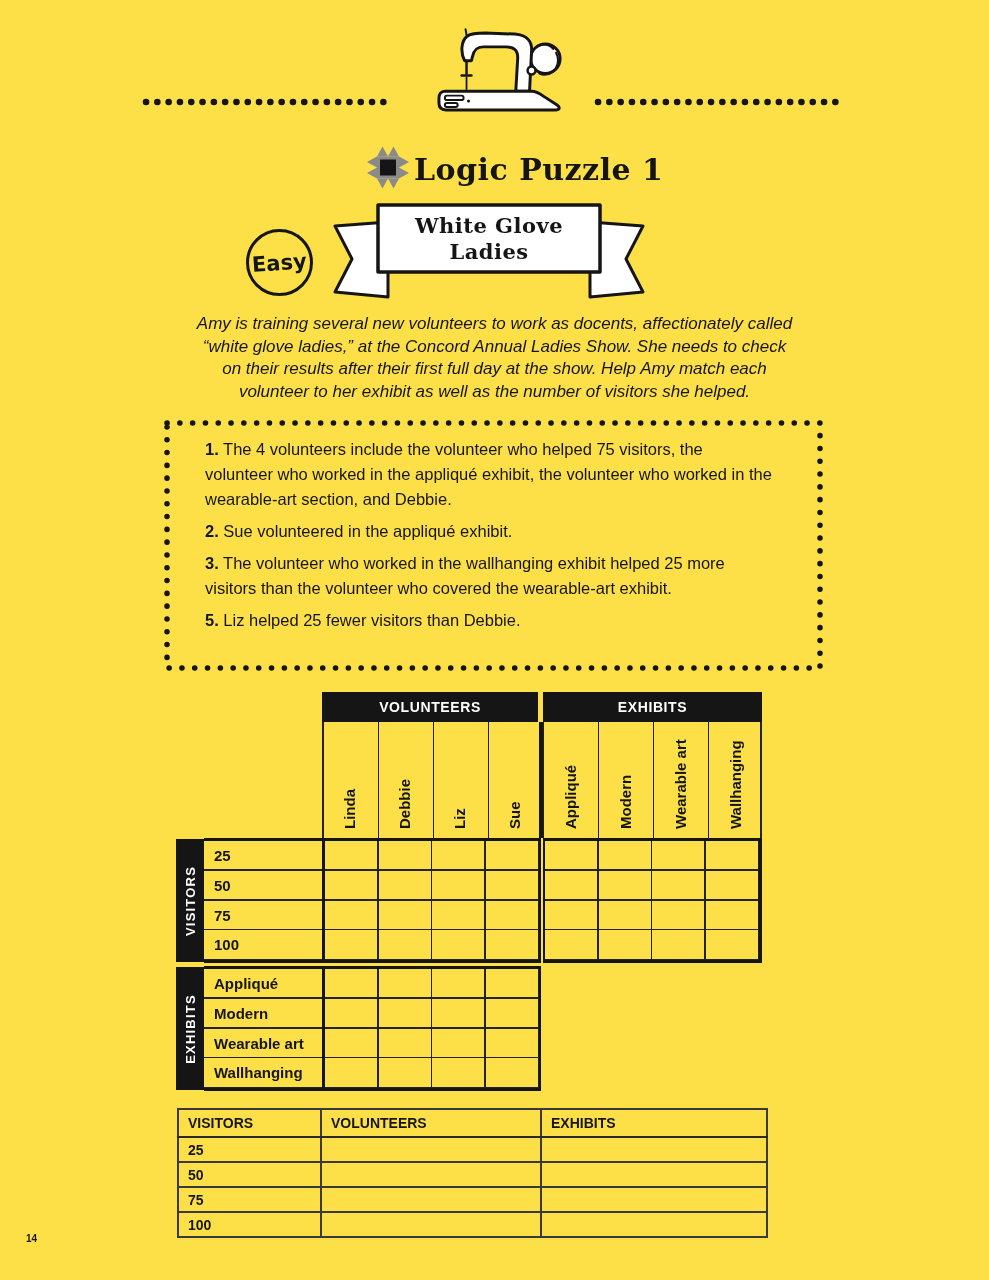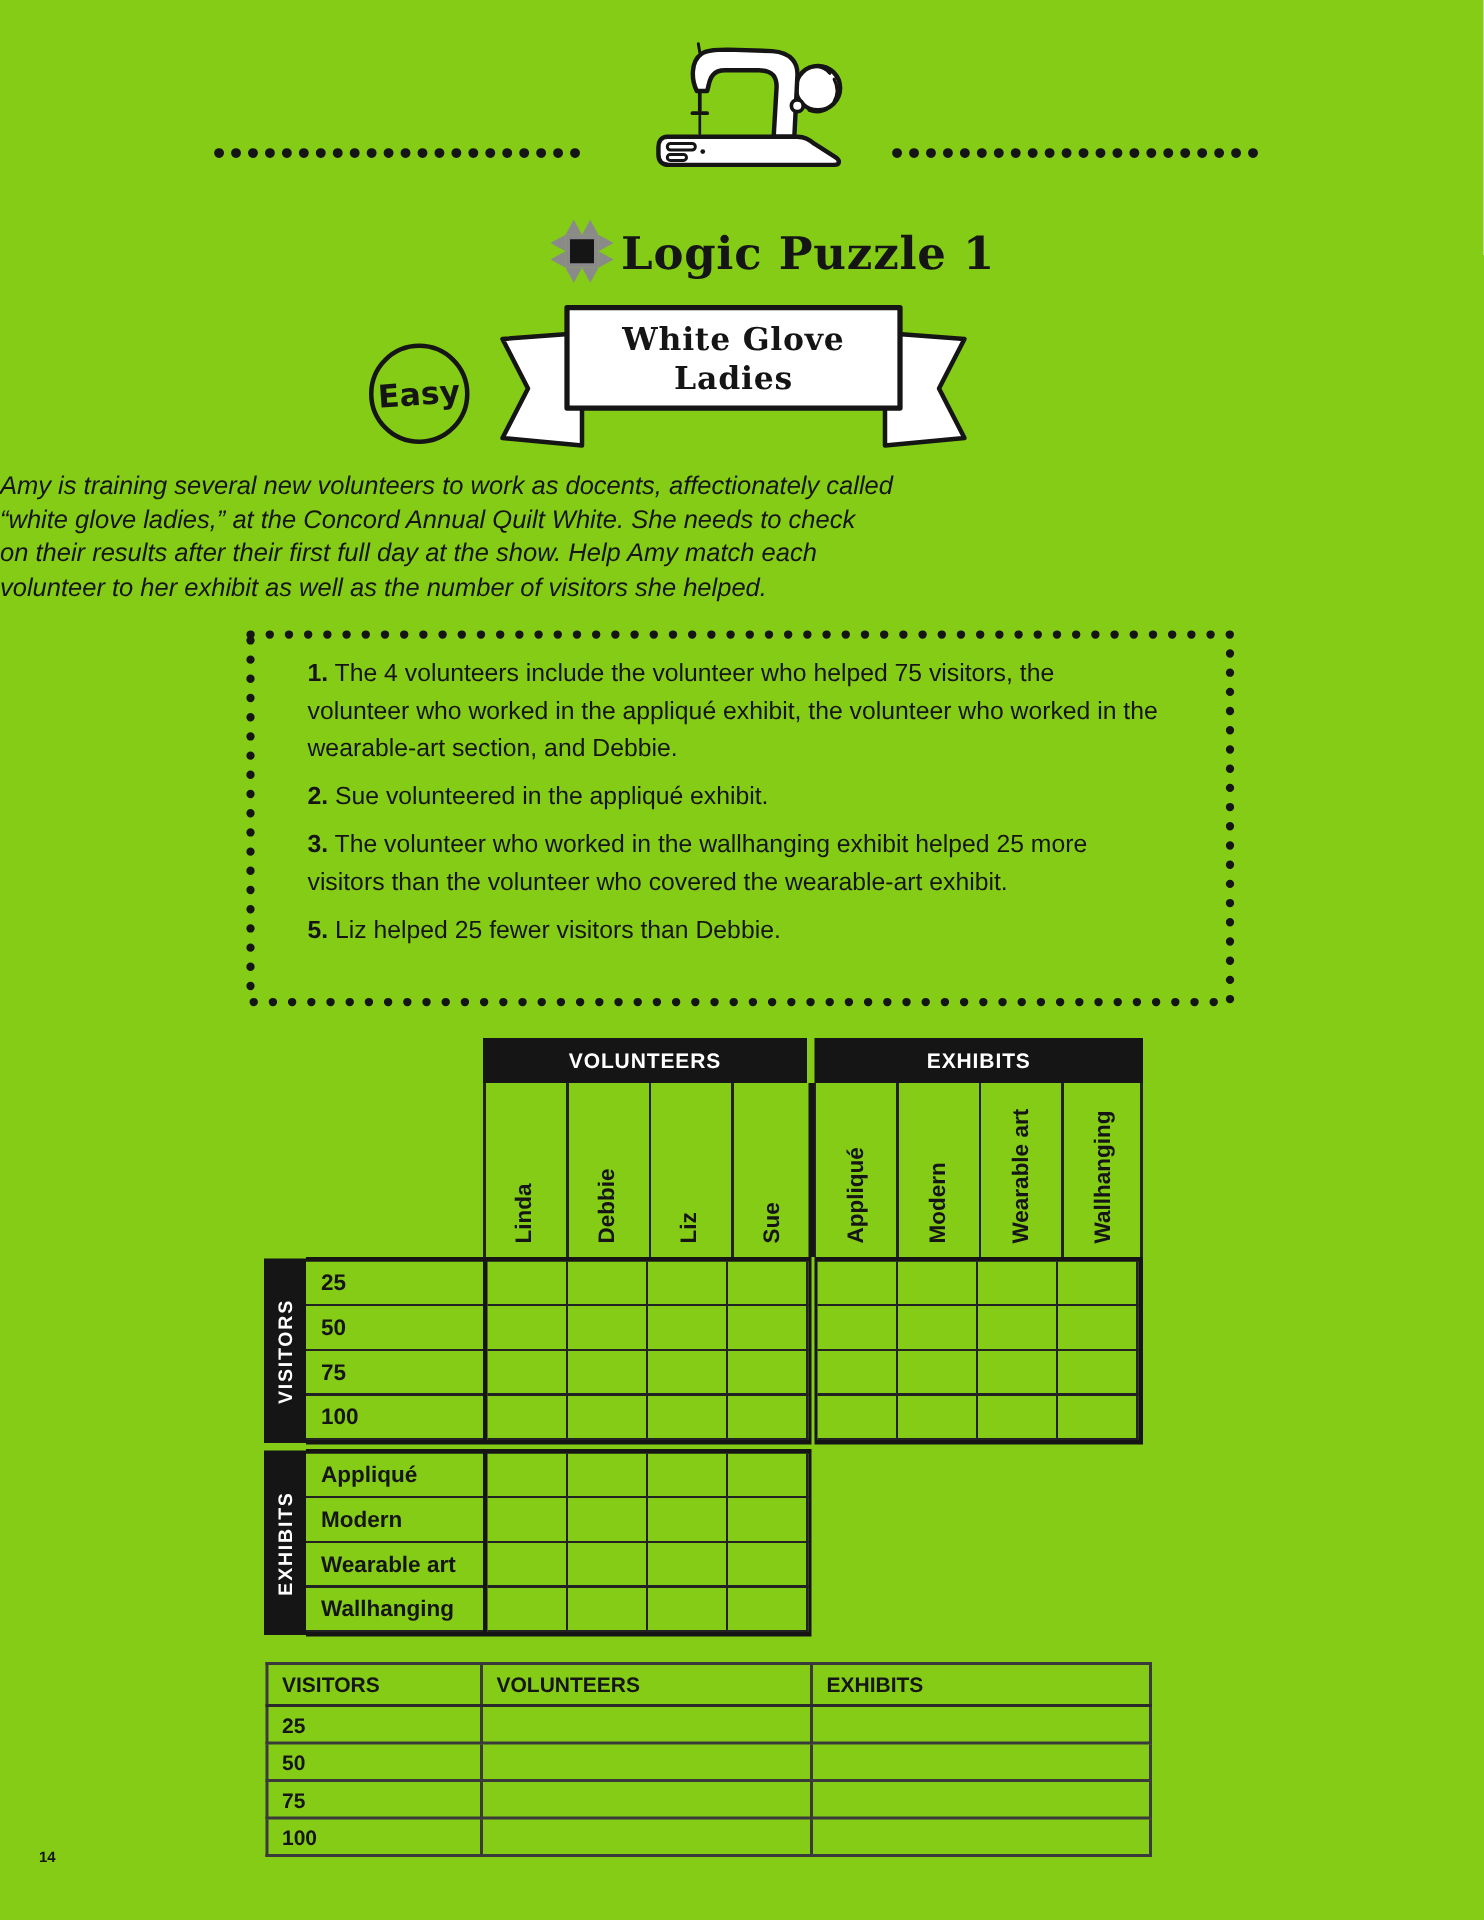--- a/index.html
+++ b/index.html
@@ -1,30 +1,30 @@
 <!DOCTYPE html>
 <html><head>
 <meta charset="utf-8">
 <style>
   html,body{margin:0;padding:0;background:#e8e8e8;}
-  .page{position:relative;width:989px;height:1280px;background:#84cc16;margin:0 auto;
+  .page{position:relative;width:989px;height:1280px;background:#fde047;margin:0 auto;
         font-family:"Liberation Sans",sans-serif;color:#151515;overflow:hidden;}
   .abs{position:absolute;}
   svg{display:block;}
 
   
   .title{font-family:"DejaVu Serif",serif;font-weight:700;font-size:30px;line-height:40px;letter-spacing:.5px;}
   .easy-badge{left:246px;top:229px;width:61px;height:61px;border:3.5px solid #151515;border-radius:50%;
               display:flex;align-items:center;justify-content:center;}
   .easy-badge span{font-family:"DejaVu Sans",sans-serif;font-weight:700;font-size:21px;transform:rotate(-4deg);}
   .banner-text{left:378px;top:213px;width:222px;text-align:center;font-family:"DejaVu Serif",serif;
                font-weight:700;font-size:21px;line-height:26px;letter-spacing:.5px;}
 
   
-  .intro{left:0;top:313px;width:989px;font-style:italic;font-size:17px;line-height:22.5px;}
+  .intro{left:0;top:313px;width:989px;text-align:center;font-style:italic;font-size:17px;line-height:22.5px;}
 
   
   .clues{left:189px;top:437px;width:584px;}
   .clue{margin:0 0 7px 16px;font-size:16.5px;line-height:25px;}
   .clue b{font-weight:700;}
 
   
   .hbar{top:692px;height:30px;background:#151515;color:#fff;display:flex;align-items:center;justify-content:center;
         font-weight:700;font-size:14px;letter-spacing:.6px;}
   .collabels{left:322px;top:722px;width:440px;height:116px;border-left:2px solid #222;border-right:2px solid #222;
@@ -113,21 +113,21 @@
       <rect x="50" y="7" width="222" height="67" stroke-width="3.5"></rect>
     </g>
   </svg>
   <div class="abs banner-text">
     <div>White Glove</div>
     <div>Ladies</div>
   </div>
 
   <div class="abs intro">
     <div>Amy is training several new volunteers to work as docents, affectionately called</div>
-    <div>“white glove ladies,” at the Concord Annual Quilt White. She needs to check</div>
+    <div>“white glove ladies,” at the Concord Annual Ladies Show. She needs to check</div>
     <div>on their results after their first full day at the show. Help Amy match each</div>
     <div>volunteer to her exhibit as well as the number of visitors she helped.</div>
   </div>
 
   <svg class="abs" style="left:160px;top:417px" width="666" height="256">
     <rect x="7" y="6" width="653" height="245" fill="none" stroke="#151515" stroke-width="5.5" stroke-linecap="round" stroke-dasharray="0.1 12.7"></rect>
   </svg>
   <div class="abs clues">
     <p class="clue"><b>1.</b> <span>The 4 volunteers include the volunteer who helped 75 visitors, the volunteer who worked in the appliqué exhibit, the volunteer who worked in the wearable-art section, and Debbie.</span></p>
     <p class="clue"><b>2.</b> <span>Sue volunteered in the appliqué exhibit.</span></p>

